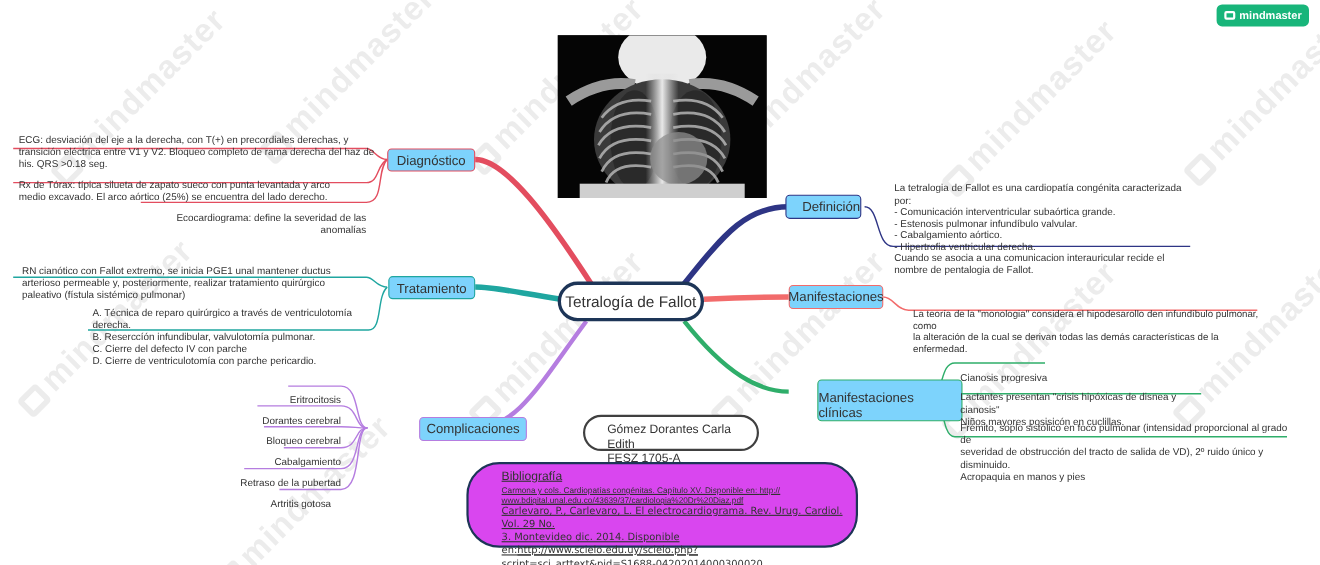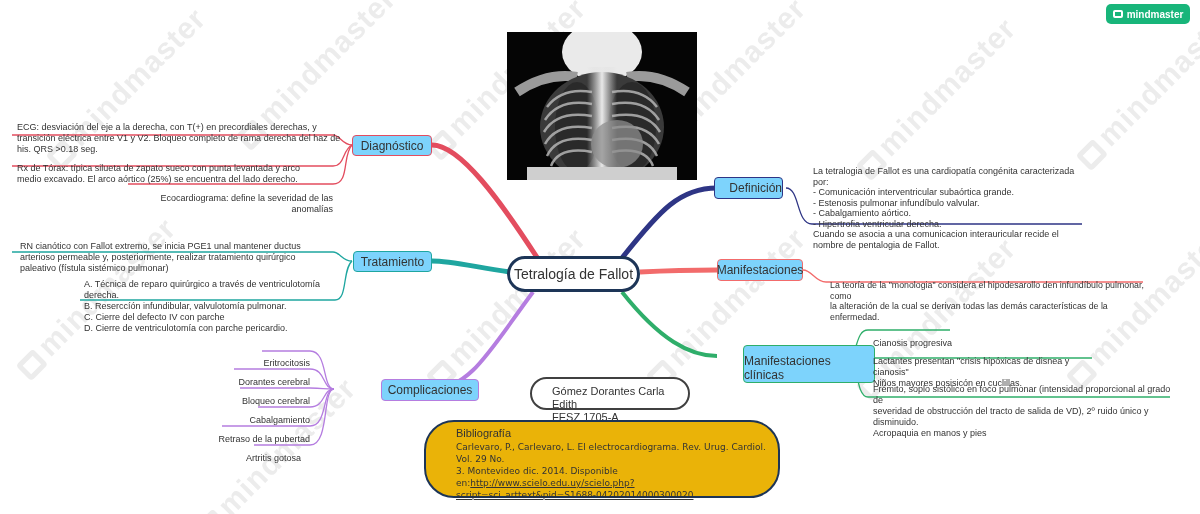--- a/index.html
+++ b/index.html
@@ -33,23 +33,24 @@
       white-space:pre-line;
       margin-top:20px;
     }
     .txt.r { text-align:right; }
     .author {
       position:absolute; z-index:3; background:#fff; box-sizing:border-box;
       border:2px solid #404040; border-radius:18px;
       font-size:11px; line-height:13px; padding:6px 0 0 20px;
     }
     .biblio {
-      position:absolute; z-index:3; background:#eab308; box-sizing:border-box;
+      position:absolute; z-index:3; background:#d946ef; box-sizing:border-box;
       border:2px solid #1d3557; border-radius:30px;
       padding:5px 10px 0 30px;
+      text-decoration:underline;
     }
     .biblio .title { font-size:11px; margin-bottom:2px; }
     .biblio .ref1 { font-size:7.5px; line-height:9px; }
     .biblio .ref2 { font-size:9px; line-height:12px; font-family:"DejaVu Sans", sans-serif; }
     .biblio a, .biblio .link { color:#333; text-decoration:underline; }
     .xray {
       position:absolute; left:507px; top:32px; width:190px; height:148px; z-index:2;
       background:#000; overflow:hidden;
     }
     .brand {
@@ -208,18 +209,23 @@
 severidad de obstrucción del tracto de salida de VD), 2º ruido único y disminuido.
 Acropaquia en manos y pies</div>
 
 <div class="author" style="left:530px;top:377px;width:160px;height:33px;">
   <div>Gómez Dorantes Carla Edith</div>
   <div>FESZ 1705-A</div>
 </div>
 
 <div class="biblio" style="left:424px;top:420px;width:356px;height:78px;">
   <div class="title">Bibliografía</div>
+  <div class="ref1">
+    <span>Carmona y cols. Cardiopatías congénitas. Capítulo XV. Disponible en: </span>
+    <span class="link">http://</span><br>
+    <span class="link">www.bdigital.unal.edu.co/43639/37/cardiologia%20Dr%20Diaz.pdf</span>
+  </div>
   <div class="ref2">
     <span>Carlevaro, P., Carlevaro, L. El electrocardiograma. Rev. Urug. Cardiol. Vol. 29 No.</span><br>
     <span>3. Montevideo dic. 2014. Disponible en:</span><span class="link">http://www.scielo.edu.uy/scielo.php?</span><br>
     <span class="link">script=sci_arttext&amp;pid=S1688-04202014000300020</span>
   </div>
 </div>
 
 </body></html>

